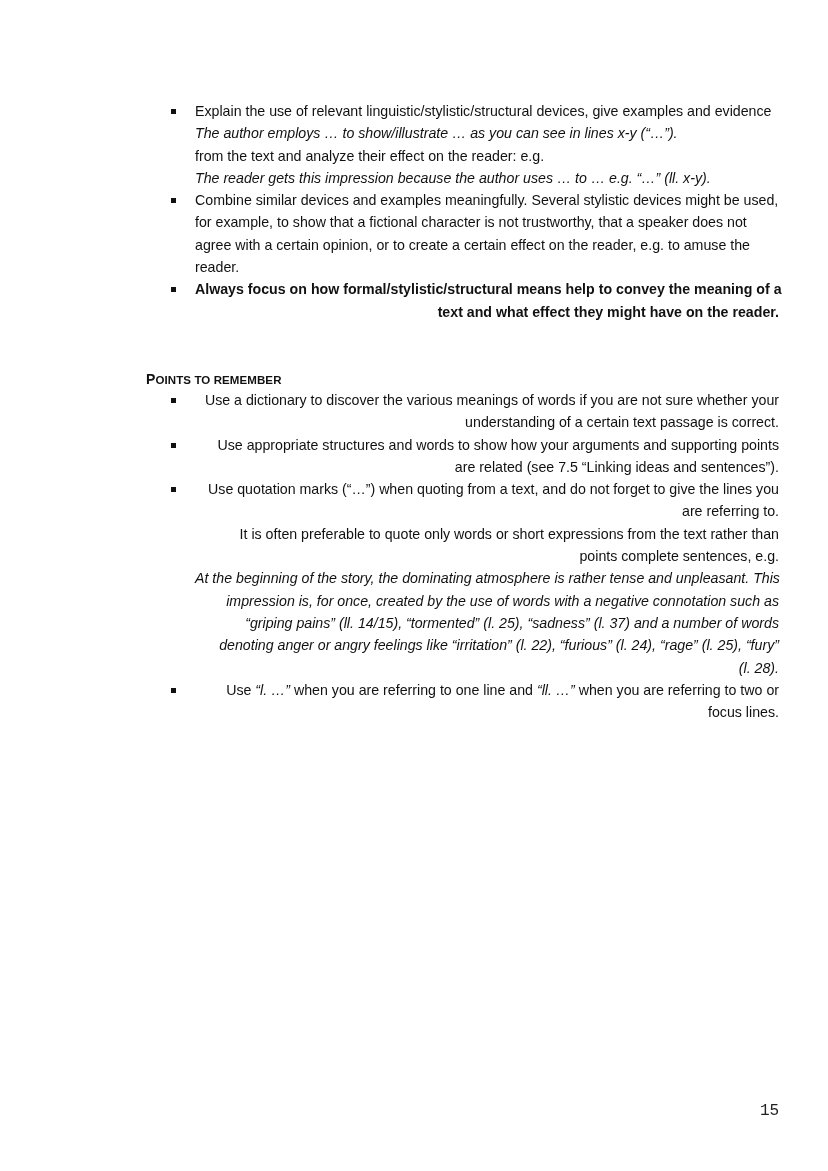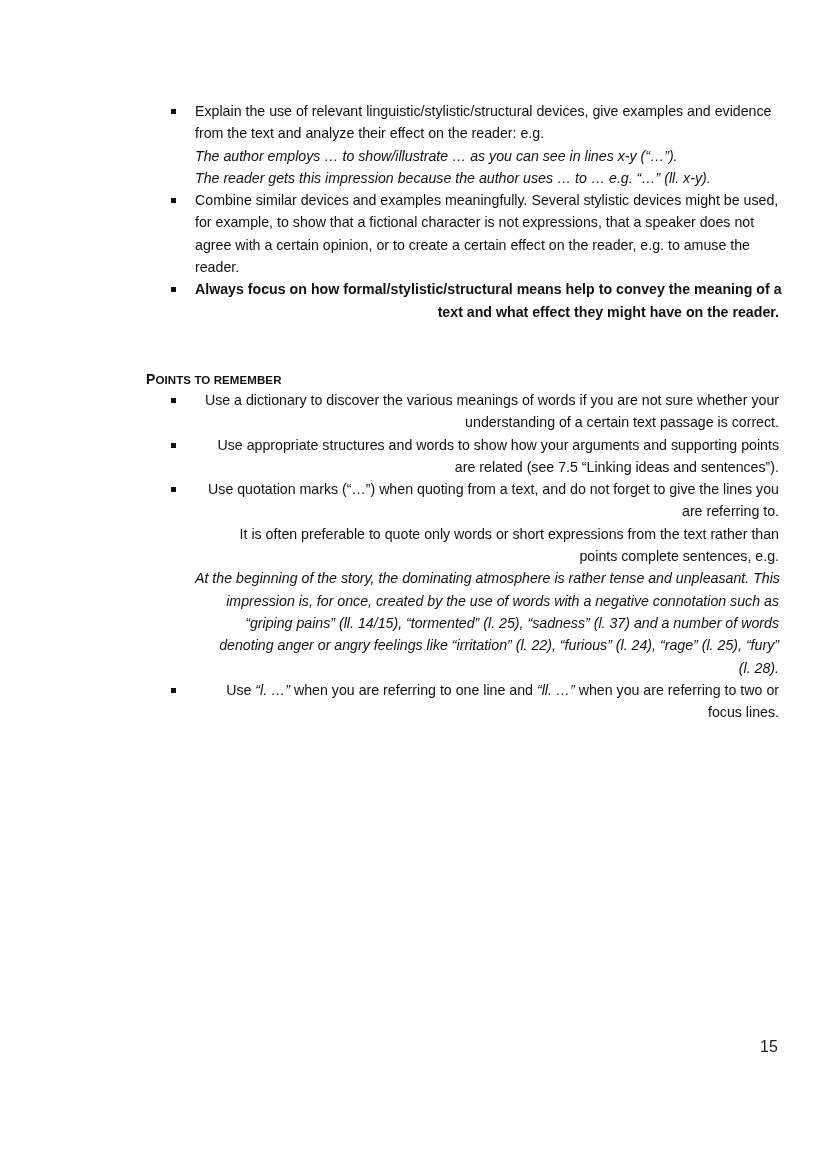--- a/index.html
+++ b/index.html
@@ -50,43 +50,43 @@
       left: 99px;
       top: 371px;
       font-size: 11.5px;
       font-weight: bold;
       letter-spacing: 0.1px;
     }
     .heading .big { font-size: 14px; }
     .page-number {
       position: absolute;
       left: 713px;
-      top: 1038px;
-      font-family: Liberation Sans, sans-serif;
+      top: 1102px;
+      font-family: Liberation Mono, monospace;
       font-size: 16px;
       color: #222;
     }
   </style>
 </head>
 <body>
 
 <div class="page">
 
   <ul class="bullets" style="top:100px;">
     <li>
       <span class="marker"></span>
       <span class="line">Explain the use of relevant linguistic/stylistic/structural devices, give examples and evidence</span>
+      <span class="line it">The author employs … to show/illustrate … as you can see in lines x-y (“…”).</span>
       <span class="line">from the text and analyze their effect on the reader: e.g.</span>
-      <span class="line it">The author employs … to show/illustrate … as you can see in lines x-y (“…”).</span>
       <span class="line it">The reader gets this impression because the author uses … to … e.g. “…” (ll. x-y).</span>
     </li>
     <li>
       <span class="marker"></span>
       <span class="line">Combine similar devices and examples meaningfully. Several stylistic devices might be used,</span>
-      <span class="line">for example, to show that a fictional character is not expressions, that a speaker does not</span>
+      <span class="line">for example, to show that a fictional character is not trustworthy, that a speaker does not</span>
       <span class="line">agree with a certain opinion, or to create a certain effect on the reader, e.g. to amuse the</span>
       <span class="line">reader.</span>
     </li>
     <li>
       <span class="marker"></span>
       <span class="line bold">Always focus on how formal/stylistic/structural means help to convey the meaning of a</span>
       <span class="line bold">text and what effect they might have on the reader.</span>
     </li>
   </ul>
 

